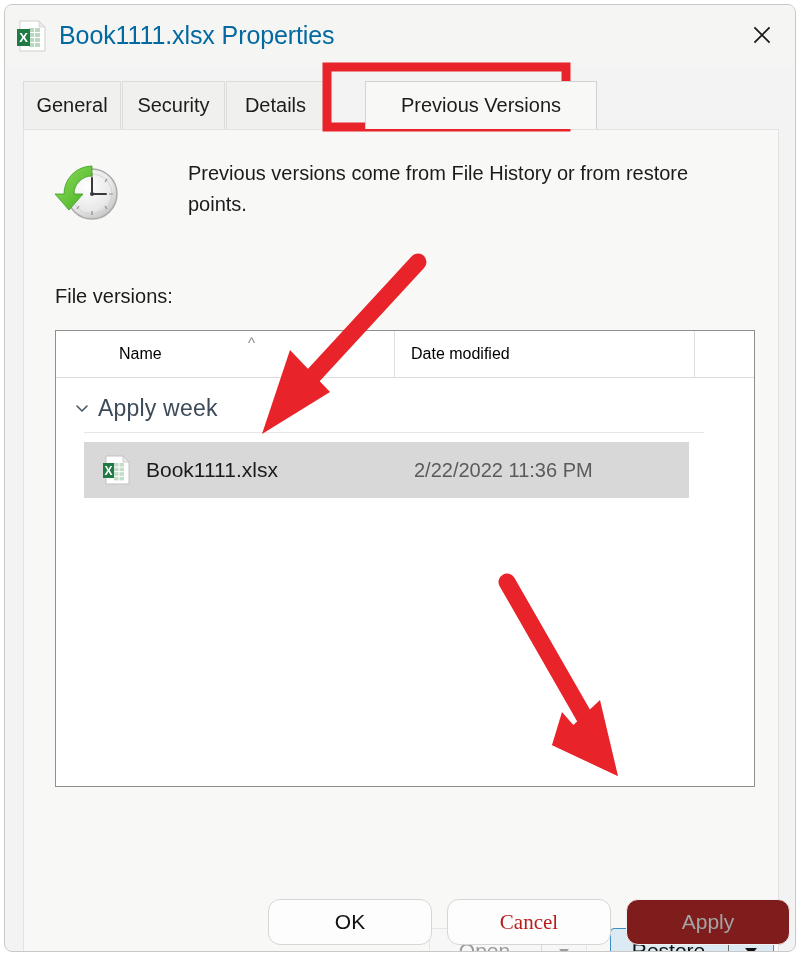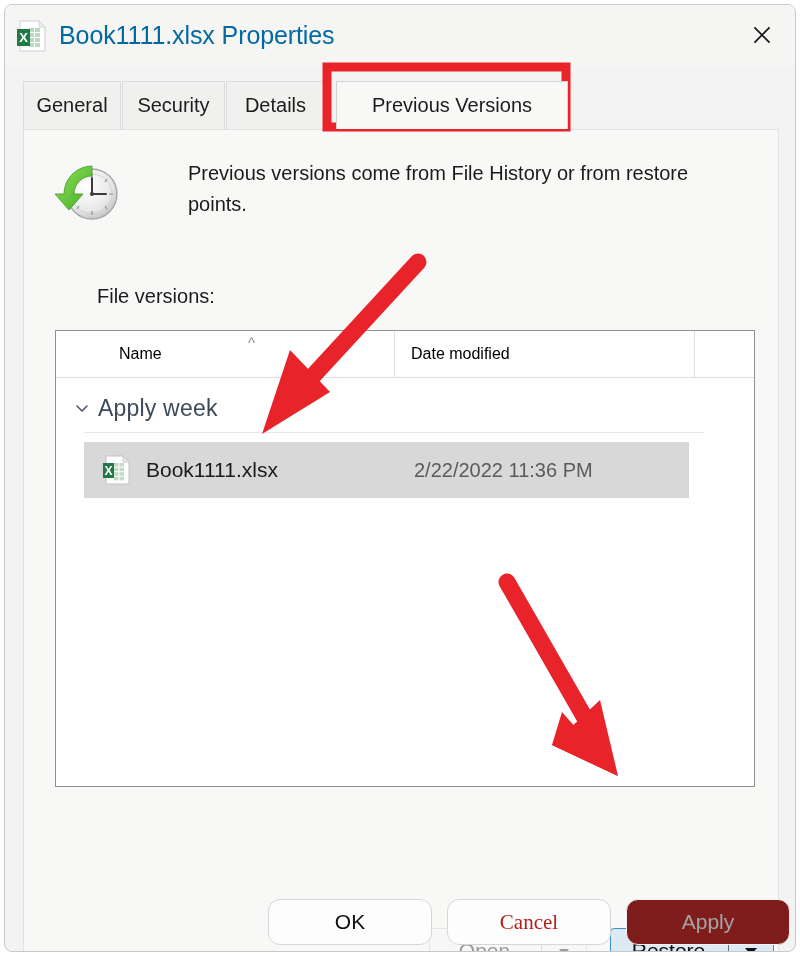--- a/index.html
+++ b/index.html
@@ -89,20 +89,21 @@
     border-left: 1px solid #dcdcdc;
     border-right: 1px solid #dcdcdc;
     border-top: 1px solid #dcdcdc;
     cursor: default;
     white-space: nowrap;
   }
   .tab.selected {
     background: #f8f8f7;
     border-color: #d2d2d2;
     z-index: 3;
+    margin-left: 29px;
   }
   .tab-general  { left: 18px;  width: 98px; }
   .tab-security { left: 117px; width: 103px; }
   .tab-details  { left: 221px; width: 99px; }
   .tab-previous { left: 331px; width: 232px; }
 
   
   .panel {
     position: absolute;
     left: 18px;
@@ -131,21 +132,20 @@
     line-height: 31px;
     color: #1b1b1b;
   }
 
   .fileversions-label {
     position: absolute;
     left: 31px;
     top: 155px;
     font-size: 20px;
     color: #1b1b1b;
-    margin-left: 42px;
   }
 
   
   .listview {
     position: absolute;
     left: 31px;
     top: 200px;
     width: 700px;
     height: 457px;
     background: #ffffff;

